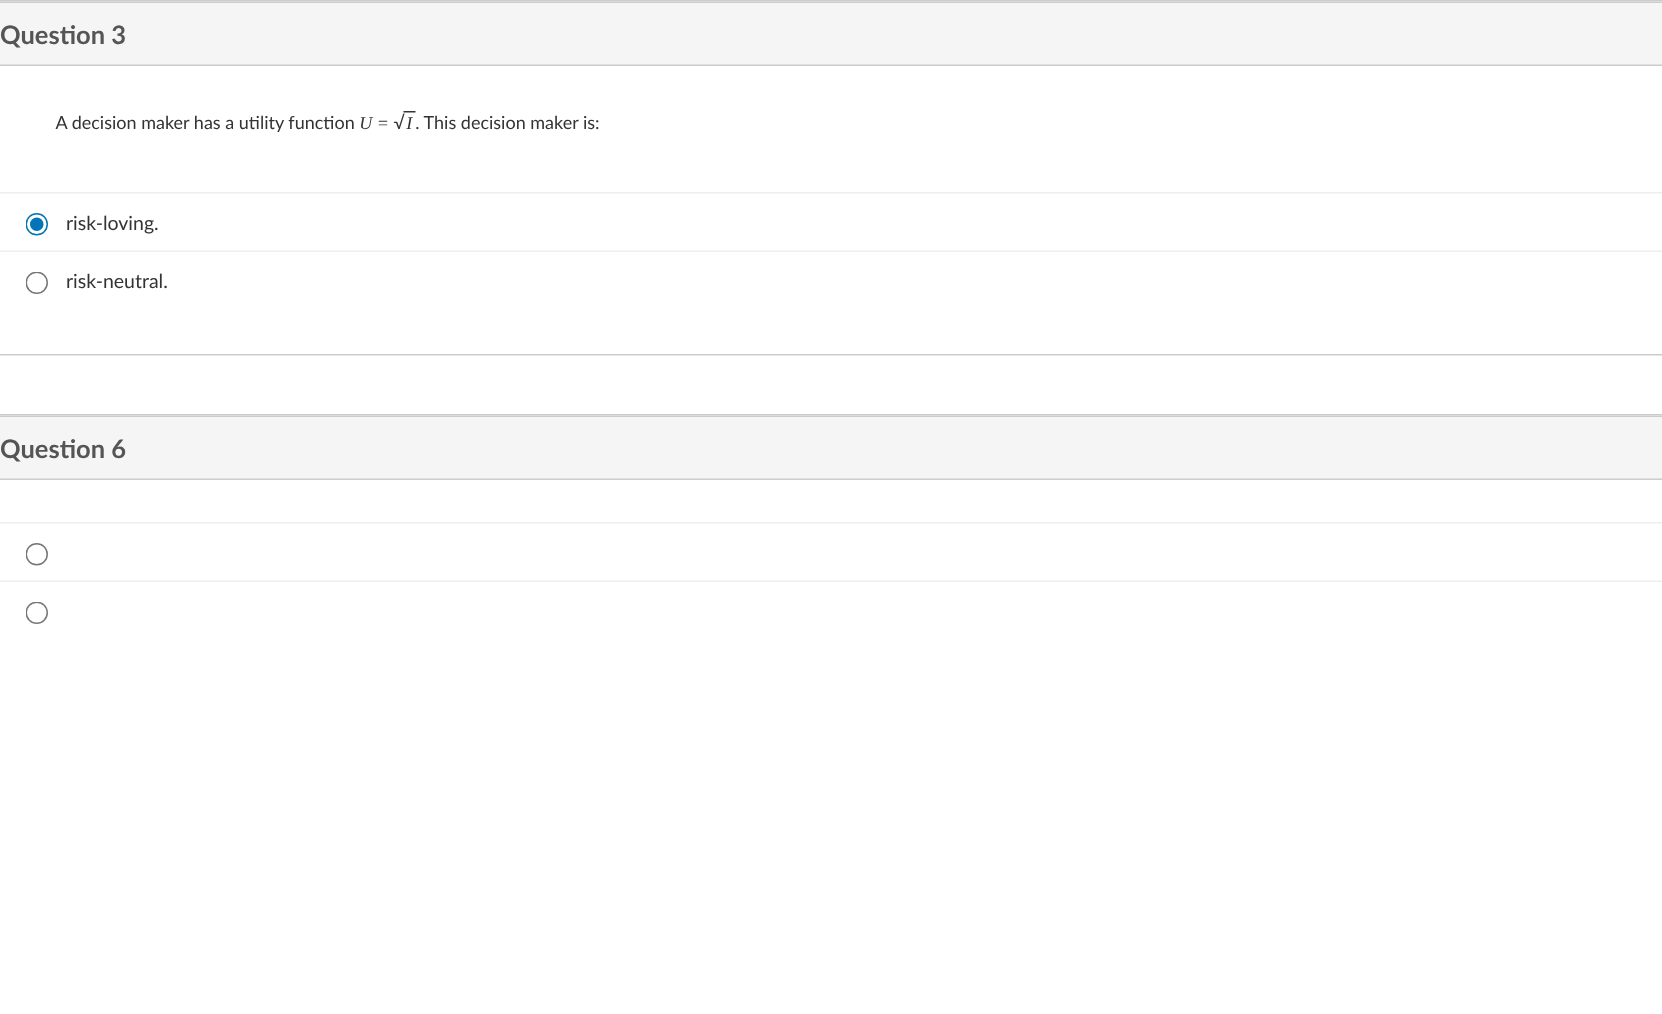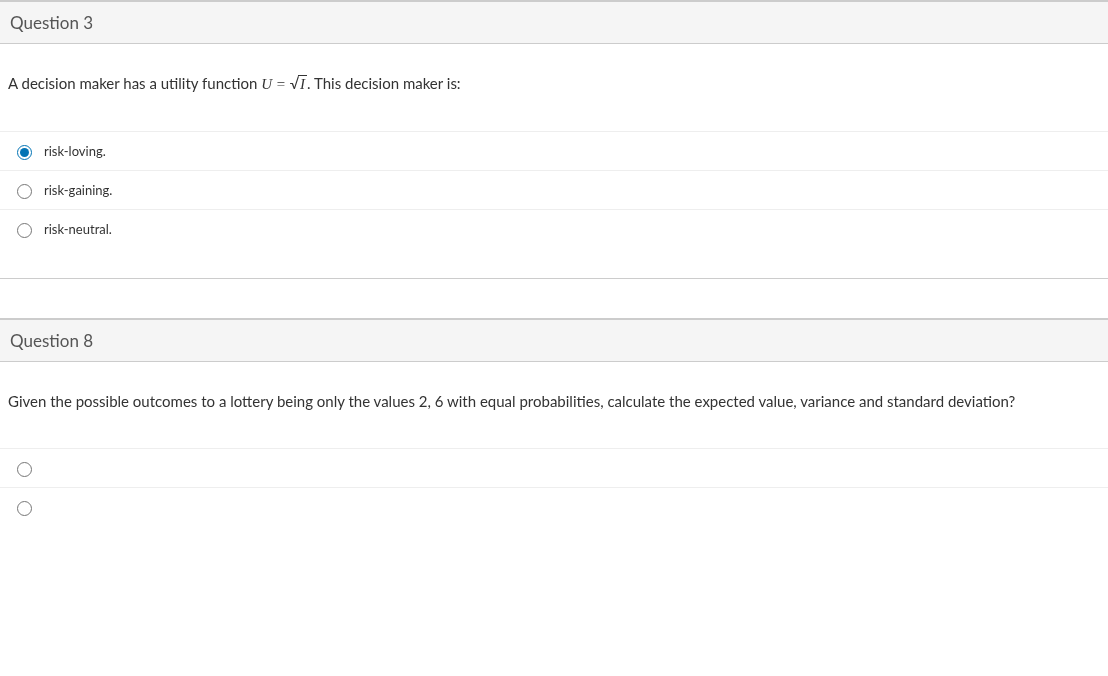--- a/index.html
+++ b/index.html
@@ -8,31 +8,32 @@
     font-family: "Lato", "Helvetica Neue", Helvetica, Arial, sans-serif;
     font-size: 14px;
     color: #2d3b45;
     background: #fff;
   }
   .question-block {
     border-top: 1px solid #ccc;
   }
   .question-header {
     background: #f5f5f5;
-    padding: 10px 10px;
+    padding: 10px 0;
     border-bottom: 1px solid #ccc;
     border-top: 1px solid #ccc;
     font-size: 17px;
-    font-weight: 400;
+    font-weight: 700;
     color: #555;
   }
   .question-body {
     padding: 30px 8px 10px 8px;
     color: #333;
-    font-size: 15px;
+    font-size: 12px;
+    margin-left: 29px;
   }
   .math {
     font-style: italic;
     font-family: "Cambria Math", "STIX", "Times New Roman", serif;
   }
   .sqrt {
     display: inline-block;
     position: relative;
   }
   .sqrt::before {
@@ -80,36 +81,29 @@
     <span>A decision maker has a utility function </span>
     <span class="math">U</span><span class="math"> = </span><span class="sqrt"><span class="sqrt-arg math">I</span></span><span>. This decision maker is:</span>
   </div>
   <div class="options">
     <div class="option-row">
       <input type="radio" name="q3" checked="" style="">
       <label>risk-loving.</label>
     </div>
     <div class="option-row">
       <input type="radio" name="q3" style="">
-      <label>risk-gaining.</label>
-    </div>
-    <div class="option-row">
-      <input type="radio" name="q3" style="">
       <label>risk-neutral.</label>
     </div>
   </div>
 </div>
 
 <div class="gap"></div>
 
 <div class="question-block">
-  <div class="question-header">Question 8</div>
-  <div class="question-body">
-    <span>Given the possible outcomes to a lottery being only the values 2, 6 with equal probabilities, calculate the expected value, variance and standard deviation?</span>
-  </div>
+  <div class="question-header">Question 6</div>
   <div class="options">
     <div class="option-row">
       <input type="radio" name="q4" style="">
     </div>
     <div class="option-row">
       <input type="radio" name="q4" style="">
     </div>
   </div>
 </div>
 

